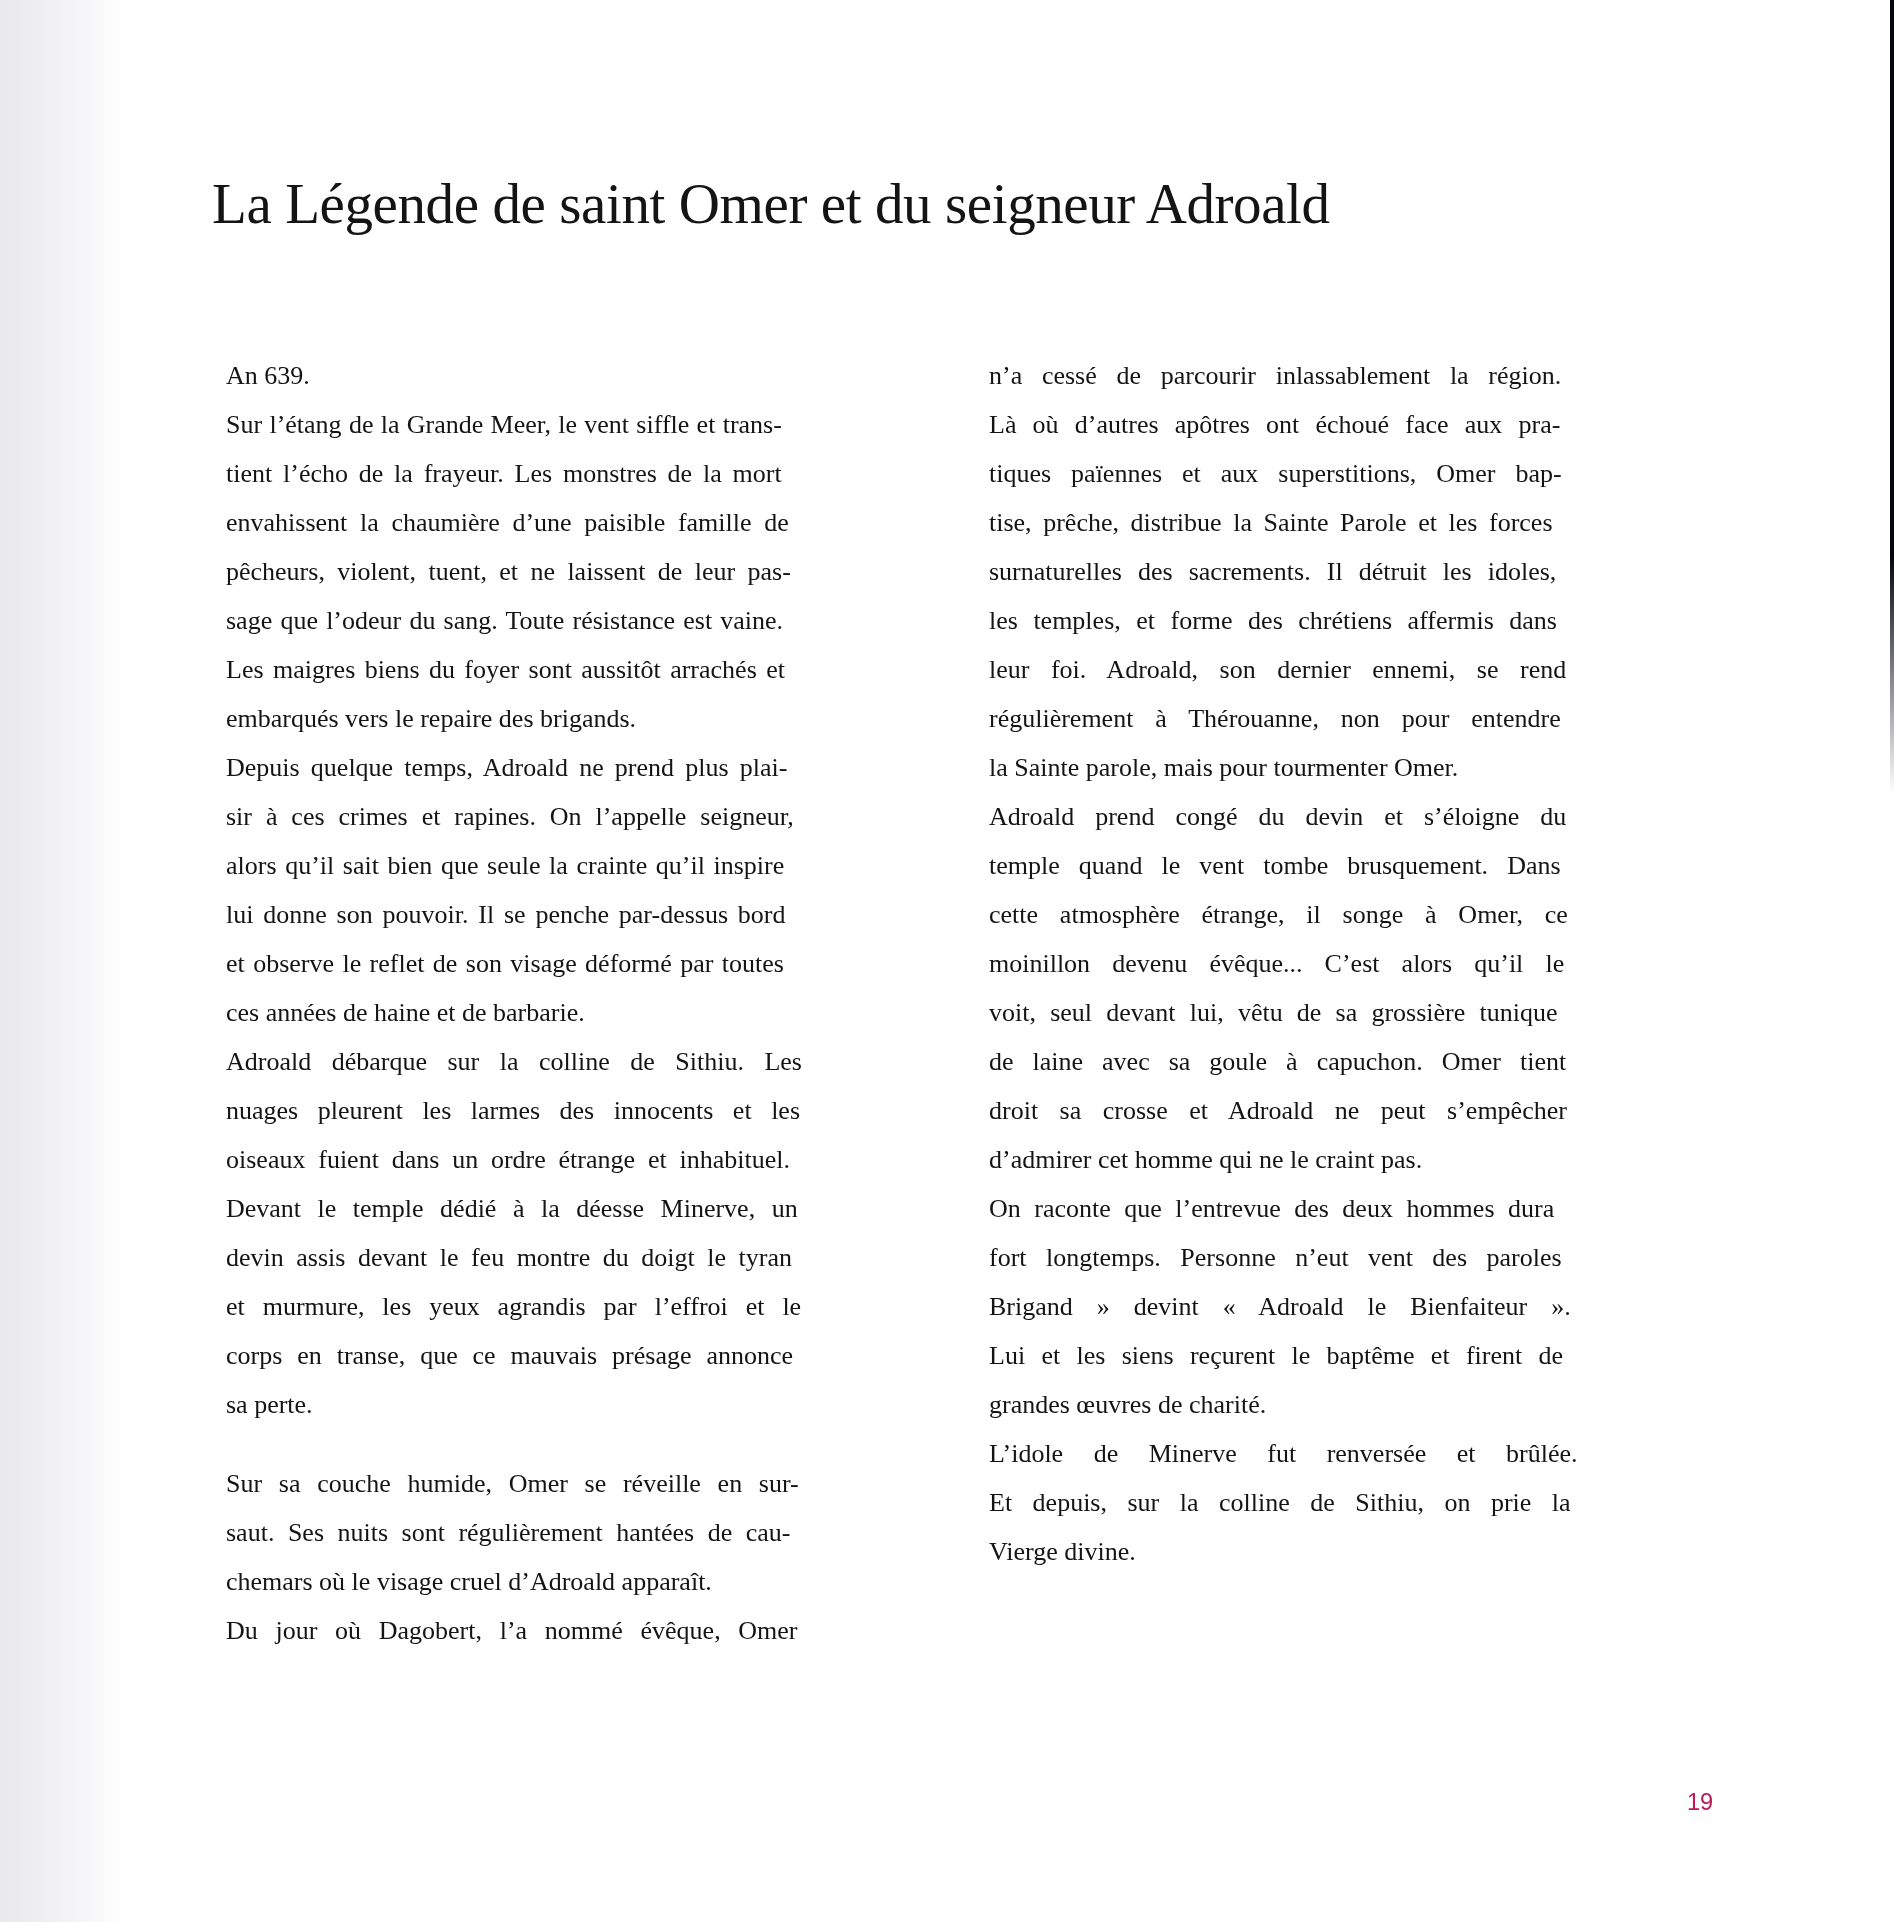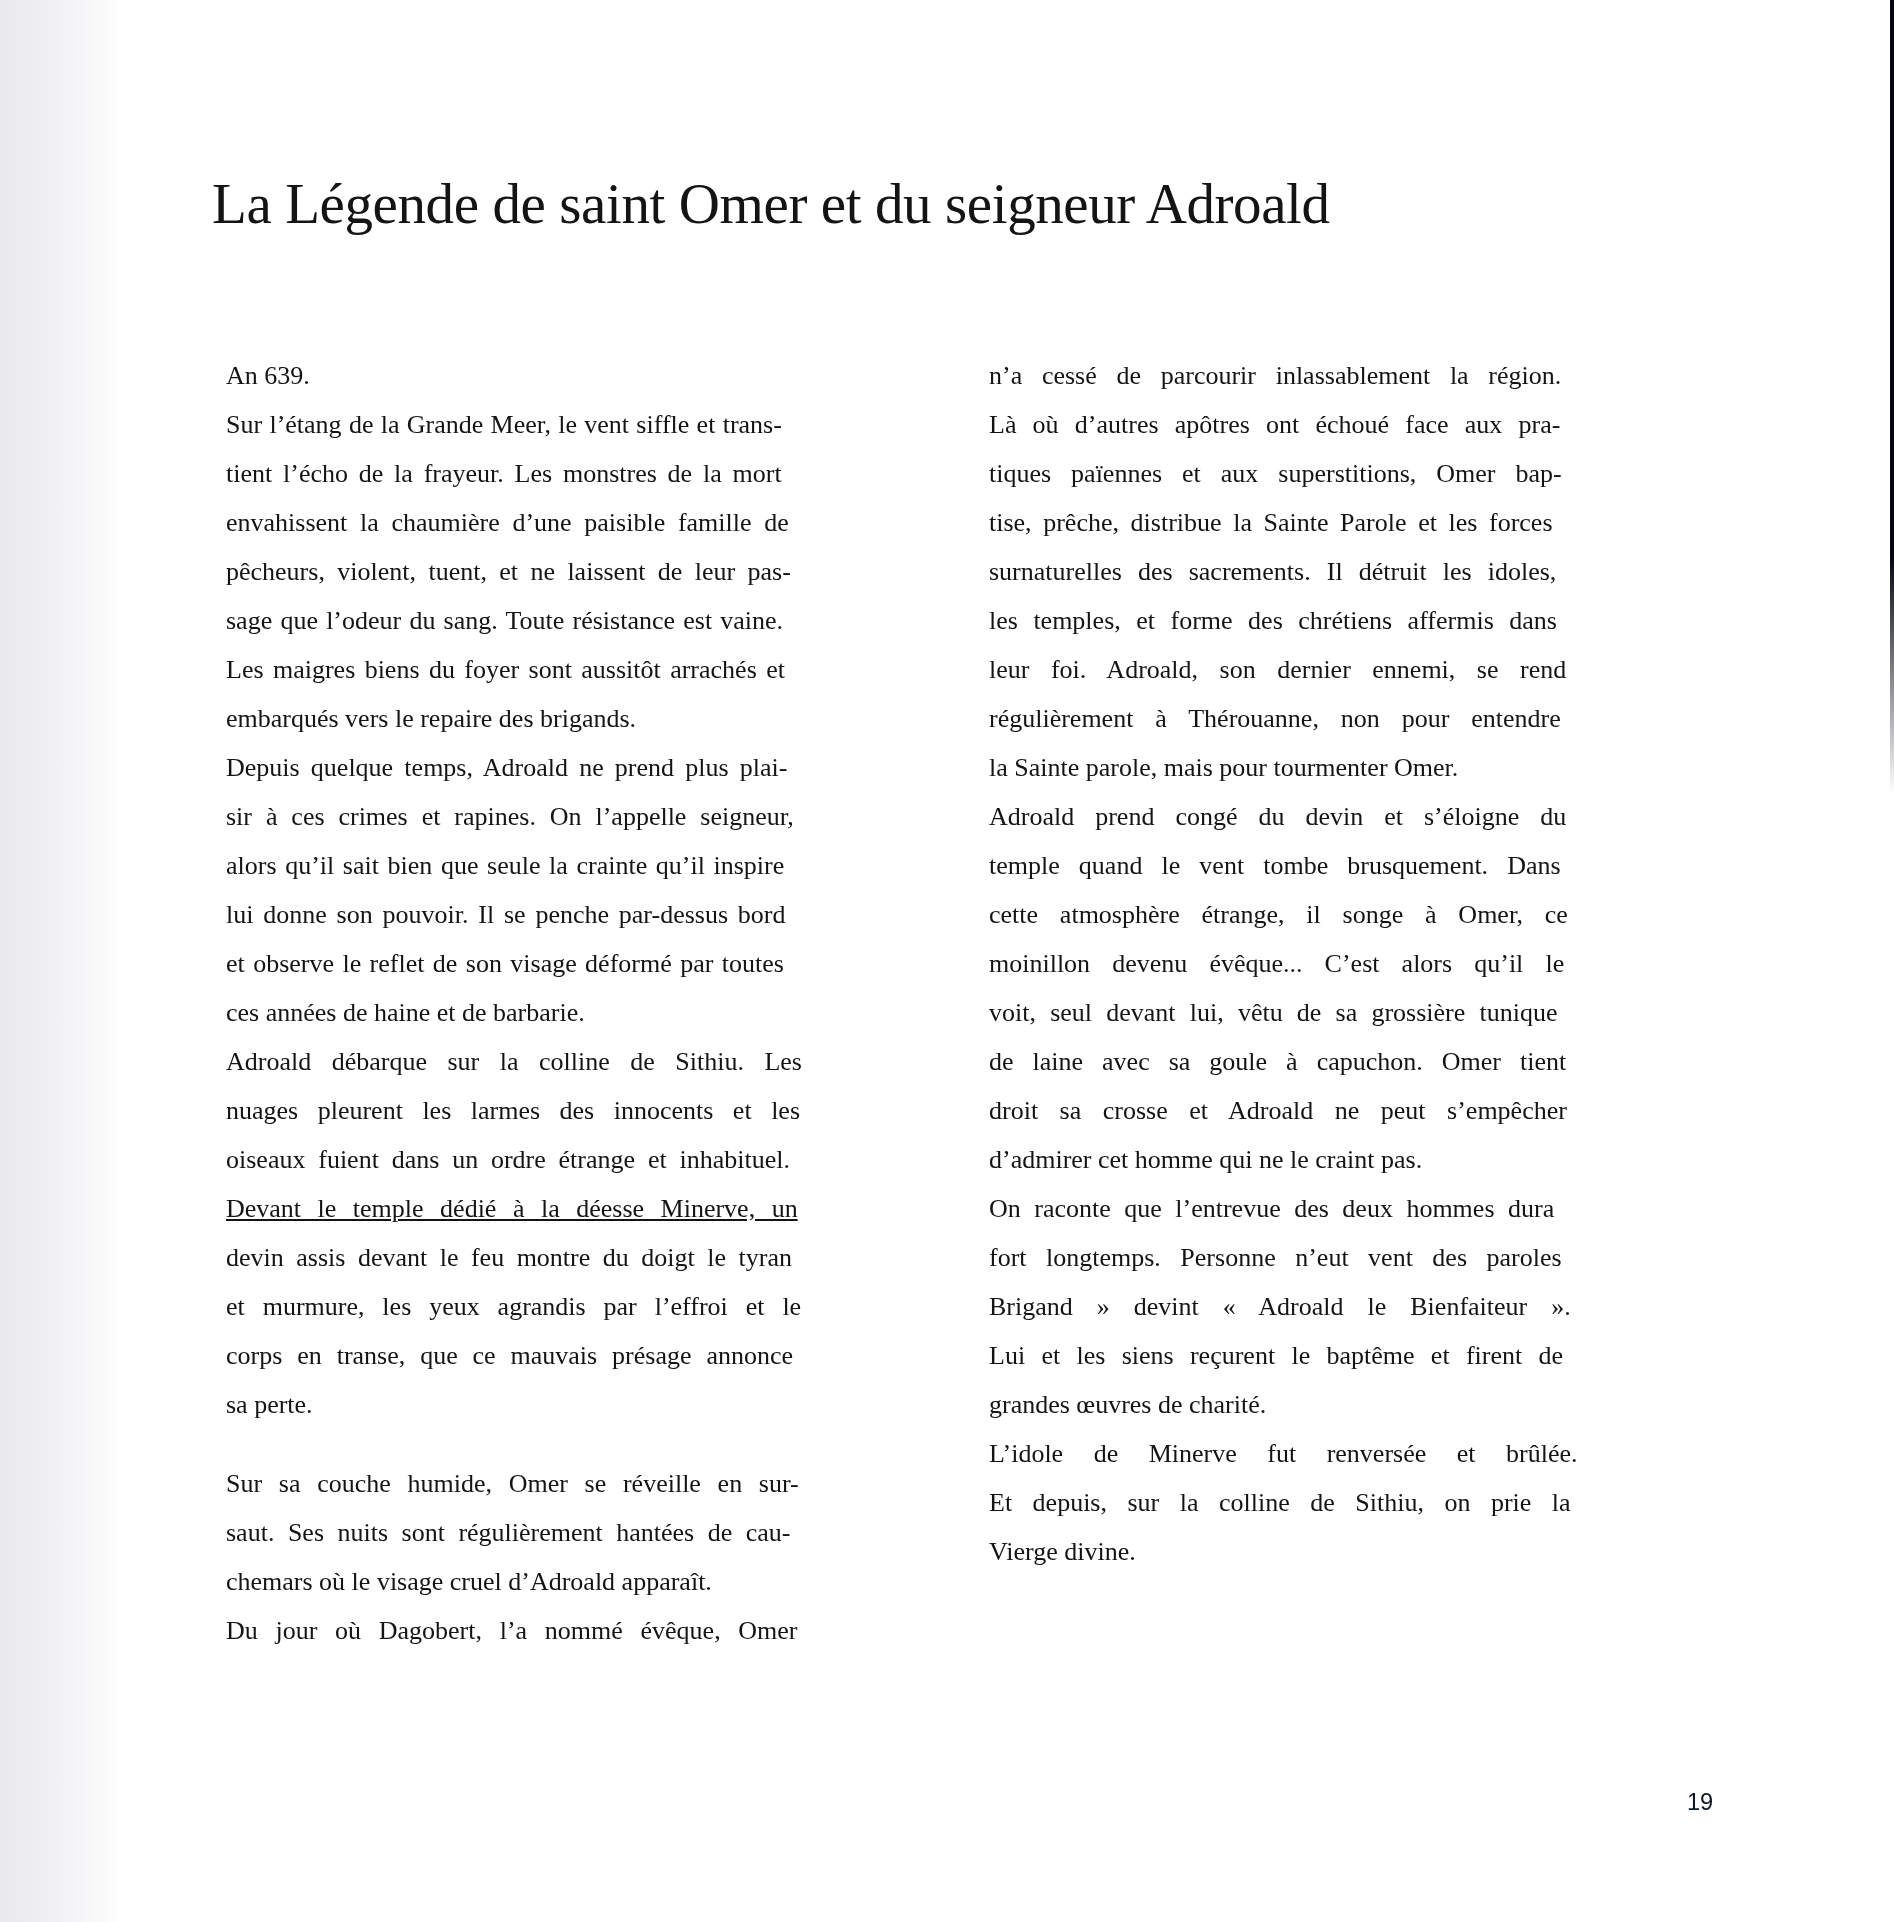--- a/index.html
+++ b/index.html
@@ -58,21 +58,21 @@
     .line.last {
       text-align-last: left;
     }
     .page-number {
       position: absolute;
       left: 1687px;
       top: 1789px;
       font-family: "Liberation Sans", "DejaVu Sans", sans-serif;
       font-size: 23.6px;
       line-height: 27px;
-      color: #0f172a;
+      color: #be185d;
     }
   </style>
 </head>
 <body>
 
 <div class="gutter-shadow"></div>
 <div class="edge-strip"></div>
 
 <h1 class="title">La Légende de saint Omer et du seigneur Adroald</h1>
 
@@ -87,21 +87,21 @@
     <span class="line last">embarqués vers le repaire des brigands.</span>
     <span class="line" style="display: block; width: auto; word-spacing: 4.7px; text-align-last: left;">Depuis quelque temps, Adroald ne prend plus plai-</span>
     <span class="line" style="display: block; width: auto; word-spacing: 7.4px; text-align-last: left;">sir à ces crimes et rapines. On l’appelle seigneur,</span>
     <span class="line" style="display: block; width: auto; word-spacing: 2.1px; text-align-last: left;">alors qu’il sait bien que seule la crainte qu’il inspire</span>
     <span class="line" style="display: block; width: auto; word-spacing: 3.3px; text-align-last: left;">lui donne son pouvoir. Il se penche par-dessus bord</span>
     <span class="line" style="display: block; width: auto; word-spacing: 1.9px; text-align-last: left;">et observe le reflet de son visage déformé par toutes</span>
     <span class="line last">ces années de haine et de barbarie.</span>
     <span class="line" style="display: block; width: auto; word-spacing: 14px; text-align-last: left;">Adroald débarque sur la colline de Sithiu. Les</span>
     <span class="line" style="display: block; width: auto; word-spacing: 13px; text-align-last: left;">nuages pleurent les larmes des innocents et les</span>
     <span class="line" style="display: block; width: auto; word-spacing: 6.3px; text-align-last: left;">oiseaux fuient dans un ordre étrange et inhabituel.</span>
-    <span class="line" style="display: block; width: auto; word-spacing: 10px; text-align-last: left; text-decoration: underline;">Devant le temple dédié à la déesse Minerve, un</span>
+    <span class="line" style="display: block; width: auto; word-spacing: 10px; text-align-last: left;">Devant le temple dédié à la déesse Minerve, un</span>
     <span class="line" style="display: block; width: auto; word-spacing: 6px; text-align-last: left;">devin assis devant le feu montre du doigt le tyran</span>
     <span class="line" style="display: block; width: auto; word-spacing: 11.4px; text-align-last: left;">et murmure, les yeux agrandis par l’effroi et le</span>
     <span class="line" style="display: block; width: auto; word-spacing: 8.4px; text-align-last: left;">corps en transe, que ce mauvais présage annonce</span>
     <span class="line last">sa perte.</span>
     <span class="line" style="display: block; width: auto; word-spacing: 10.2px; text-align-last: left; margin-top: 30px;">Sur sa couche humide, Omer se réveille en sur-</span>
     <span class="line" style="display: block; width: auto; word-spacing: 7px; text-align-last: left;">saut. Ses nuits sont régulièrement hantées de cau-</span>
     <span class="line last">chemars où le visage cruel d’Adroald apparaît.</span>
     <span class="line" style="display: block; width: auto; word-spacing: 11.2px; text-align-last: left;">Du jour où Dagobert, l’a nommé évêque, Omer</span>
   </div>
 <div class="column right">

